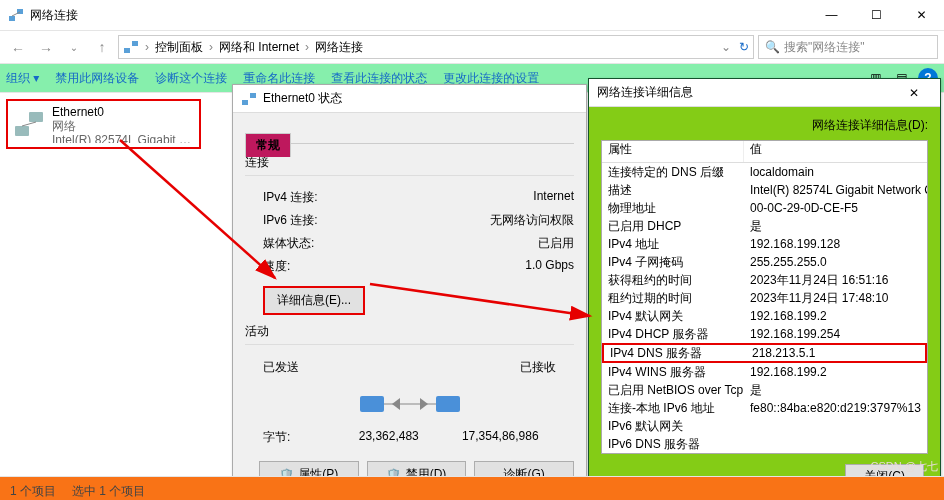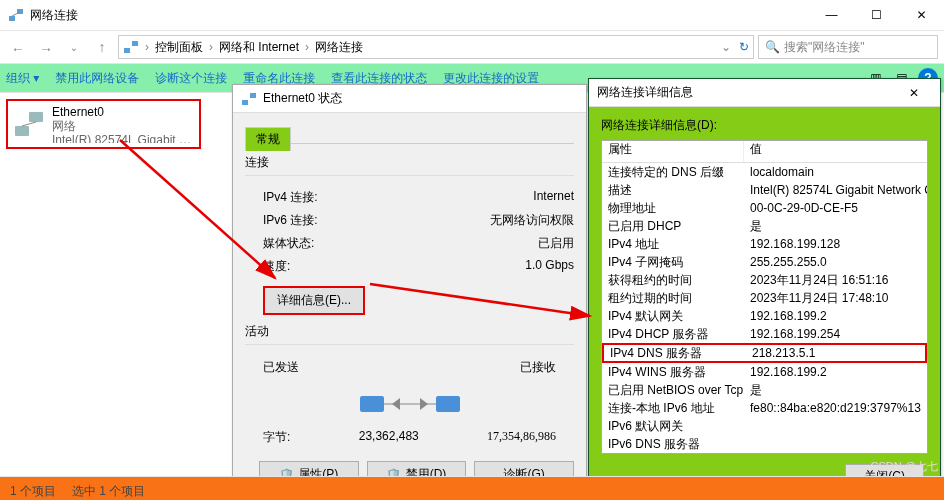--- a/index.html
+++ b/index.html
@@ -34,47 +34,47 @@
 .adapter .icon { width: 34px; display:flex; align-items:center; justify-content:center; }
 .adapter .txt { flex: 1; line-height: 14px; overflow: hidden; }
 .adapter .txt .a1 { color: #000; }
 .adapter .txt .a2 { color: #666; }
 .adapter .txt .a3 { color: #666; white-space: nowrap; text-overflow: ellipsis; overflow:hidden; }
 
 
 .status-dlg { position: absolute; left: 232px; top: 84px; width: 355px; height: 404px; background: #f0f0f0; border: 1px solid #aaa; box-shadow: 1px 1px 3px rgba(0,0,0,.2); }
 .status-dlg .hdr { height: 28px; display:flex; align-items:center; padding: 0 8px; background:#fff; border-bottom:1px solid #ddd; }
 .dlg-body { padding: 6px 12px 10px 12px; }
-.tablabel { display:inline-block; background:#84cc16; border:1px solid #ccc; border-bottom:none; padding:3px 10px; position:relative; top:8px; }
+.tablabel { display:inline-block; background:#be185d; border:1px solid #ccc; border-bottom:none; padding:3px 10px; position:relative; top:14px;font-weight:bold; }
 .tabline { border-top:1px solid #ccc; }
 .section { margin: 10px 0 4px 0; }
 .row { display:flex; padding: 3px 0 3px 18px; }
 .row .k { flex: 1; }
 .row .v { color:#000; text-align:right; }
 .hr { border-top:1px solid #ddd; margin: 4px 0 10px 0; }
 .details-btn { margin: 8px 0 8px 18px; }
 .details-btn button { border:2px solid #e60000; background:#e1e1e1; padding: 4px 12px; }
 .activity { margin: 8px 0 4px 0; }
 .act-row { display:flex; align-items:center; padding: 4px 18px; }
 .act-row .mid { flex:1; text-align:center;}
 .act-icons { display:flex; align-items:center; justify-content:center; gap: 8px; margin: 6px 0 8px 0; }
 .bytes { display:flex; padding: 3px 18px; }
 .bytes .k { width: 70px; }
 .bytes .v1 { flex:1; text-align:center; }
-.bytes .v2 { flex:1; text-align:right;font-family:Liberation Serif, serif; }
+.bytes .v2 { flex:1; text-align:center; }
 .dlg-btns { display:flex; gap:8px; padding: 12px 0 0 14px; }
 .dlg-btns button { background:#e1e1e1; border:1px solid #adadad; padding:4px 0; width: 100px; display:flex; align-items:center; justify-content:center; gap:4px; }
 
 
 .details-dlg { position: absolute; left: 588px; top: 78px; width: 353px; height: 414px; background: #84cc16; border:1px solid #14532d; box-shadow: 1px 1px 3px rgba(0,0,0,.2); }
 .details-dlg .hdr { height: 28px; display:flex; align-items:center; padding: 0 8px; background:#fff; border-bottom:1px solid #ddd; }
 .details-dlg .hdr .flexsp { flex:1; }
 .details-dlg .hdr .x { width: 36px; text-align:center; }
 .det-body { padding: 10px 12px; }
-.det-label { margin-bottom: 6px; }
+.det-label { margin-bottom: 6px; text-align: right; }
 .det-list { background:#fff; border:1px solid #aaa; height: 314px; overflow:hidden; }
 .det-head { display:flex; background:#fff; border-bottom:1px solid #ddd; height:22px; }
 .det-head .c1 { width: 142px; padding-left: 6px; border-right:1px solid #eee; }
 .det-head .c2 { flex:1; padding-left: 6px; }
 .det-row { display:flex; height: 18px; align-items:center; }
 .det-row .c1 { width: 142px; padding-left: 6px; white-space:nowrap; overflow:hidden; }
 .det-row .c2 { flex:1; padding-left: 6px; white-space:nowrap; overflow:hidden; }
 .det-row.hl { border:2px solid #e60000; height: 20px; }
 .close-btn-row { text-align:right; padding-top:10px; padding-right:4px; }
 .close-btn-row button { background:#e1e1e1; border:1px solid #adadad; padding:3px 18px; }

